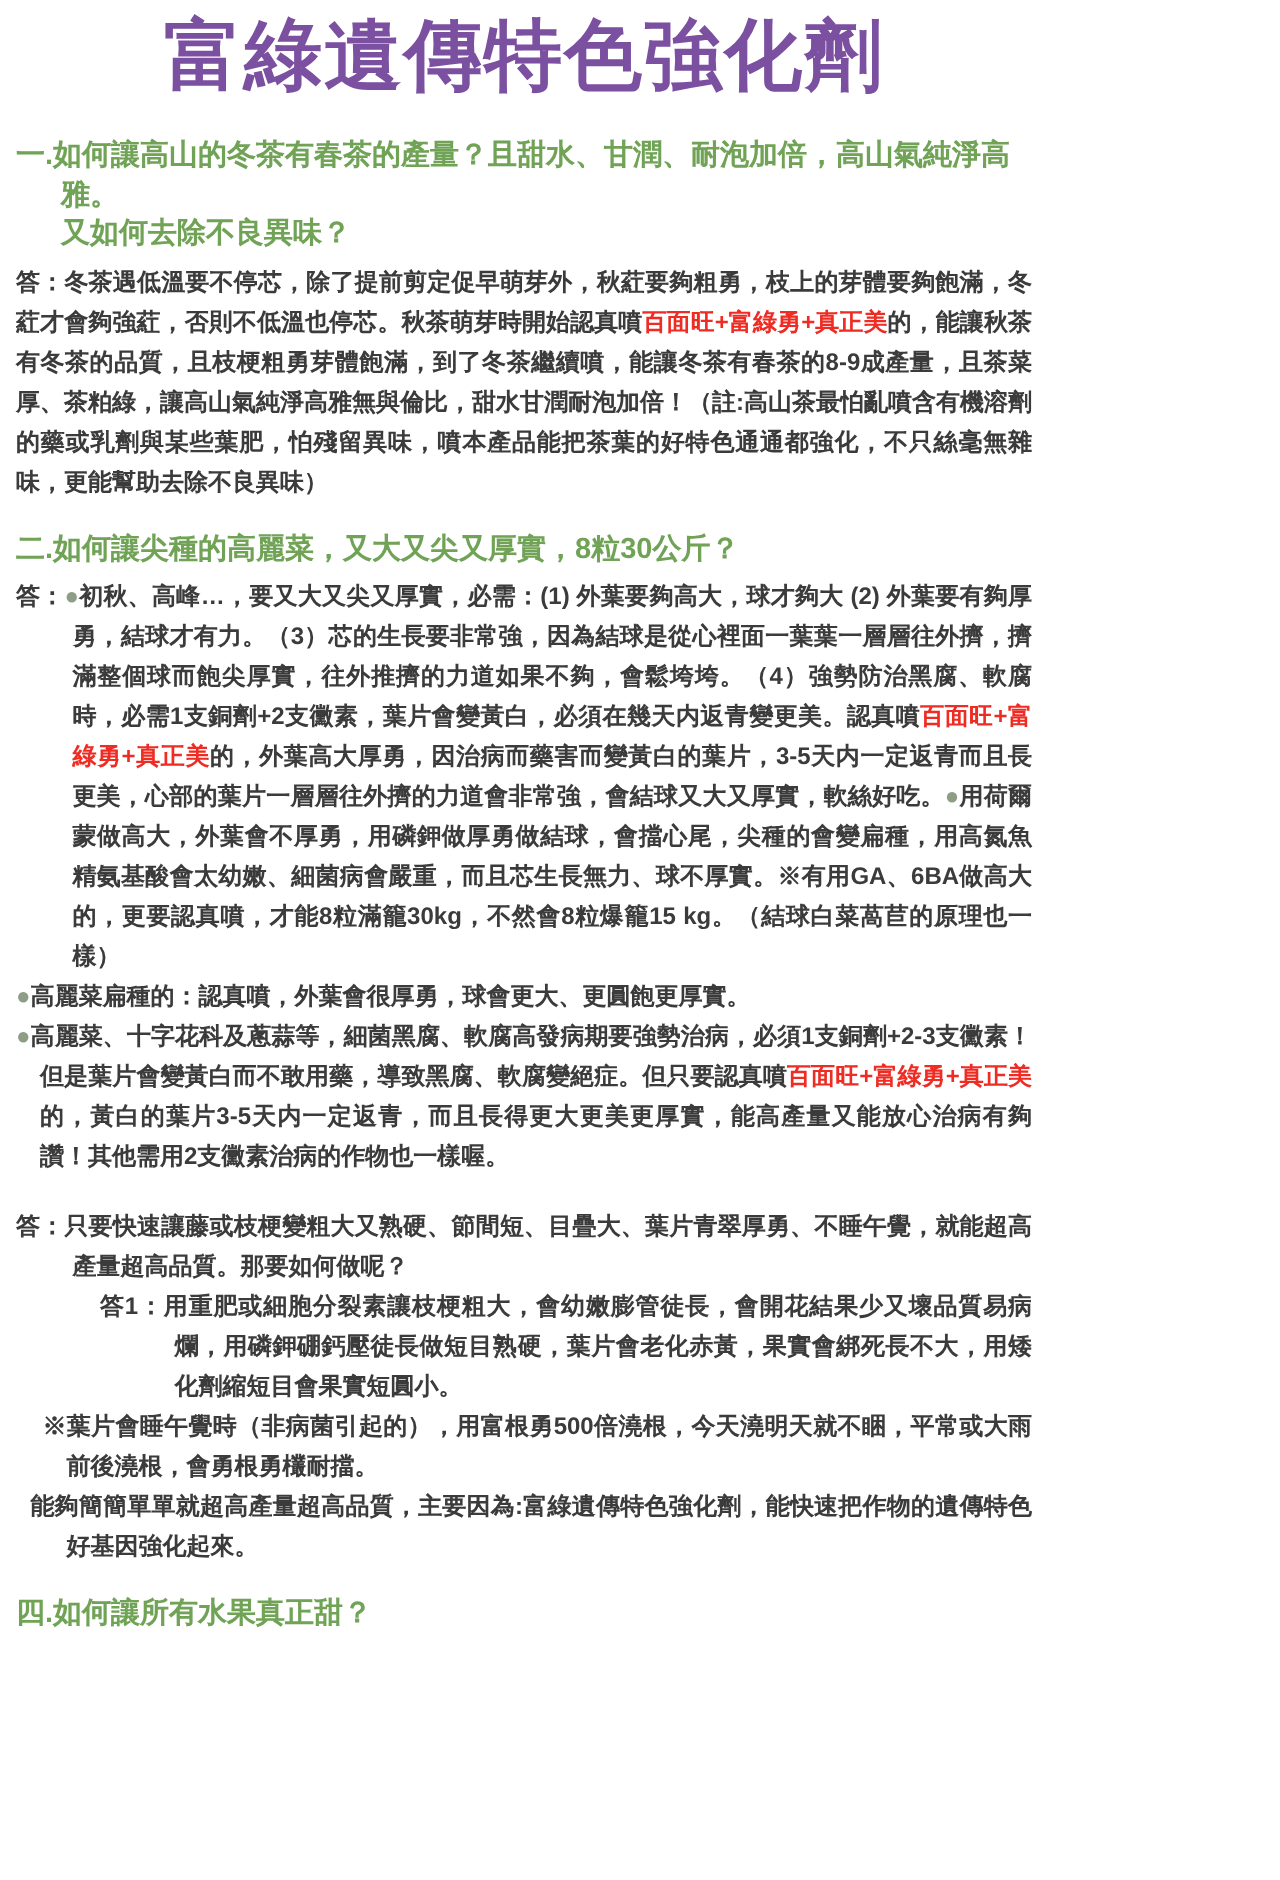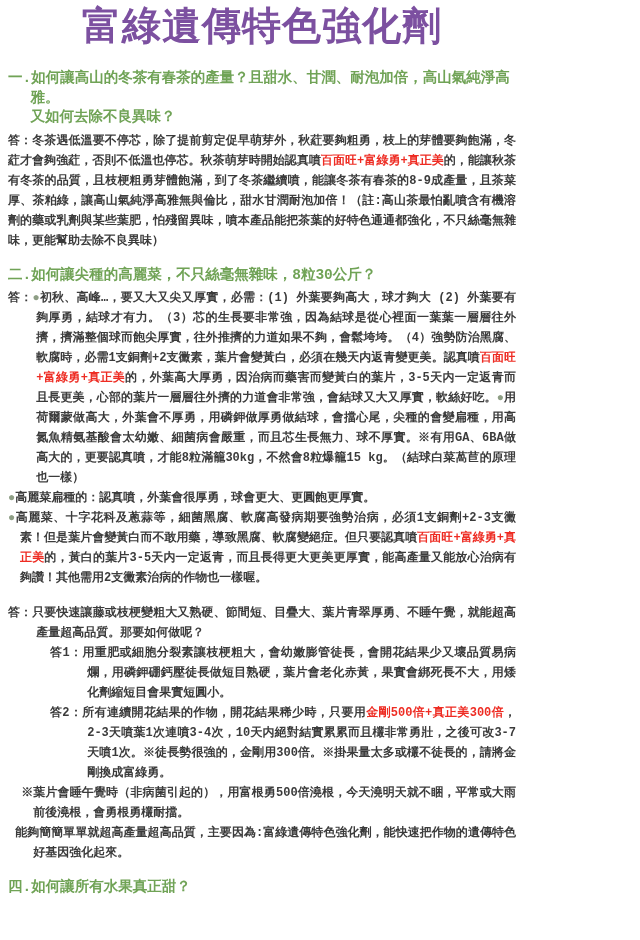--- a/index.html
+++ b/index.html
@@ -1,19 +1,19 @@
 <!DOCTYPE html>
 <html lang="zh-Hant" style="--c-title: #7c50a0; --c-heading: #70a356; --c-body: #3b3b3b; --c-red: #ee2c23; --c-bullet: #8e9e85;"><head>
 <meta charset="utf-8">
 <style>
   html,body { margin:0; padding:0; background:#ffffff; }
   .page {
     width:524px; min-height:940px; box-sizing:border-box;
     padding:4px 8px 10px 8px; background:#ffffff;
-    font-family:Liberation Mono, monospace;
+    font-family:Liberation Sans, sans-serif;
     color:var(--c-body,#3b3b3b);
     font-weight:bold;
   }
   .title {
     margin:2px 0 8px 0; text-align:center;
     color:var(--c-title,#7c50a0);
     font-size:39px; line-height:46px; letter-spacing:1px; font-weight:bold;
   }
   .section { margin-top:15px; }
   .section:first-of-type { margin-top:17px; }
@@ -46,33 +46,32 @@
   <div id="sections">
   <section class="section">
     <h2 class="heading"><span class="seg-heading">一.如何讓高山的冬茶有春茶的產量？且甜水、甘潤、耐泡加倍，高山氣純淨高雅。
 又如何去除不良異味？</span></h2>
     <div class="paras">
           <p class="para i-none"><span class="seg-body">答：冬茶遇低溫要不停芯，除了提前剪定促早萌芽外，秋葒要夠粗勇，枝上的芽體要夠飽滿，冬葒才會夠強葒，否則不低溫也停芯。秋茶萌芽時開始認真噴</span><span class="seg-red">百面旺+富綠勇+真正美</span><span class="seg-body">的，能讓秋茶有冬茶的品質，且枝梗粗勇芽體飽滿，到了冬茶繼續噴，能讓冬茶有春茶的8-9成產量，且茶菜厚、茶粕綠，讓高山氣純淨高雅無與倫比，甜水甘潤耐泡加倍！（註:高山茶最怕亂噴含有機溶劑的藥或乳劑與某些葉肥，怕殘留異味，噴本產品能把茶葉的好特色通通都強化，不只絲毫無雜味，更能幫助去除不良異味）</span></p>
         </div>
   </section>
 
   <section class="section">
-    <h2 class="heading"><span class="seg-heading">二.如何讓尖種的高麗菜，不只絲毫無雜味，8粒30公斤？</span></h2>
+    <h2 class="heading"><span class="seg-heading">二.如何讓尖種的高麗菜，又大又尖又厚實，8粒30公斤？</span></h2>
     <div class="paras">
           <p class="para i-hans"><span class="seg-body">答：</span><span class="seg-bullet">●</span><span class="seg-body">初秋、高峰…，要又大又尖又厚實，必需：(1) 外葉要夠高大，球才夠大 (2) 外葉要有夠厚勇，結球才有力。（3）芯的生長要非常強，因為結球是從心裡面一葉葉一層層往外擠，擠滿整個球而飽尖厚實，往外推擠的力道如果不夠，會鬆垮垮。（4）強勢防治黑腐、軟腐時，必需1支銅劑+2支黴素，葉片會變黃白，必須在幾天内返青變更美。認真噴</span><span class="seg-red">百面旺+富綠勇+真正美</span><span class="seg-body">的，外葉高大厚勇，因治病而藥害而變黃白的葉片，3-5天内一定返青而且長更美，心部的葉片一層層往外擠的力道會非常強，會結球又大又厚實，軟絲好吃。</span><span class="seg-bullet">●</span><span class="seg-body">用荷爾蒙做高大，外葉會不厚勇，用磷鉀做厚勇做結球，會擋心尾，尖種的會變扁種，用高氮魚精氨基酸會太幼嫩、細菌病會嚴重，而且芯生長無力、球不厚實。※有用GA、6BA做高大的，更要認真噴，才能8粒滿籠30kg，不然會8粒爆籠15 kg。（結球白菜萵苣的原理也一樣）</span></p>
           <p class="para i-bullet"><span class="seg-bullet">●</span><span class="seg-body">高麗菜扁種的：認真噴，外葉會很厚勇，球會更大、更圓飽更厚實。</span></p>
           <p class="para i-bullet"><span class="seg-bullet">●</span><span class="seg-body">高麗菜、十字花科及蔥蒜等，細菌黑腐、軟腐高發病期要強勢治病，必須1支銅劑+2-3支黴素！但是葉片會變黃白而不敢用藥，導致黑腐、軟腐變絕症。但只要認真噴</span><span class="seg-red">百面旺+富綠勇+真正美</span><span class="seg-body">的，黃白的葉片3-5天内一定返青，而且長得更大更美更厚實，能高產量又能放心治病有夠讚！其他需用2支黴素治病的作物也一樣喔。</span></p>
         </div>
   </section>
 
   <section class="section">
     <div class="paras">
           <p class="para i-hans"><span class="seg-body">答：只要快速讓藤或枝梗變粗大又熟硬、節間短、目疊大、葉片青翠厚勇、不睡午覺，就能超高產量超高品質。那要如何做呢？</span></p>
           <p class="para i-hans2"><span class="seg-body">答1：用重肥或細胞分裂素讓枝梗粗大，會幼嫩膨管徒長，會開花結果少又壞品質易病爛，用磷鉀硼鈣壓徒長做短目熟硬，葉片會老化赤黃，果實會綁死長不大，用矮化劑縮短目會果實短圓小。</span></p>
-          <p class="para i-hans2"><span class="seg-body">答2：所有連續開花結果的作物，開花結果稀少時，只要用</span><span class="seg-red">金剛500倍+真正美300倍</span><span class="seg-body">，2-3天噴葉1次連噴3-4次，10天内絕對結實累累而且欉非常勇壯，之後可改3-7天噴1次。※徒長勢很強的，金剛用300倍。※掛果量太多或欉不徒長的，請將金剛換成富綠勇。</span></p>
           <p class="para i-star"><span class="seg-body">※葉片會睡午覺時（非病菌引起的），用富根勇500倍澆根，今天澆明天就不睏，平常或大雨前後澆根，會勇根勇欉耐擋。</span></p>
           <p class="para i-note"><span class="seg-body">能夠簡簡單單就超高產量超高品質，主要因為:富綠遺傳特色強化劑，能快速把作物的遺傳特色好基因強化起來。</span></p>
         </div>
   </section>
 
   <section class="section">
     <h2 class="heading"><span class="seg-heading">四.如何讓所有水果真正甜？</span></h2>
   </section>
 </div>
 </div>

